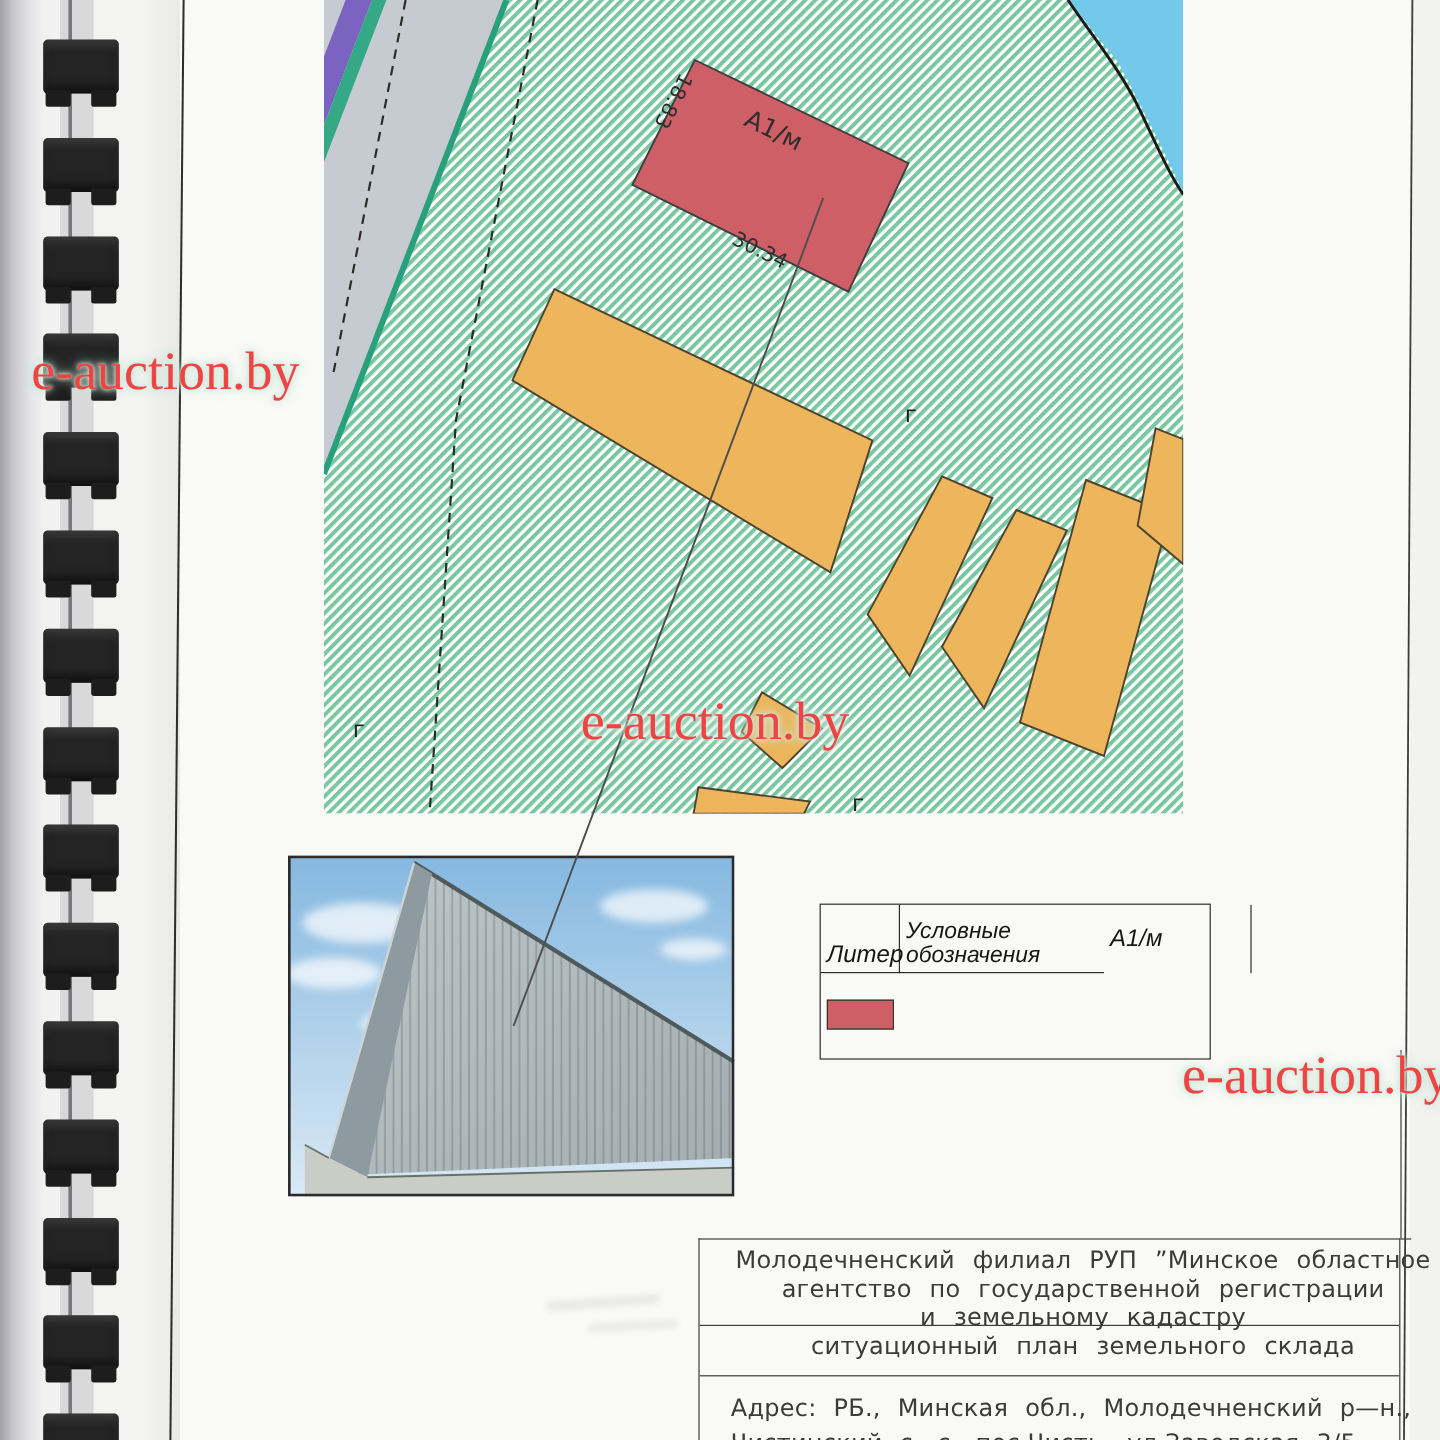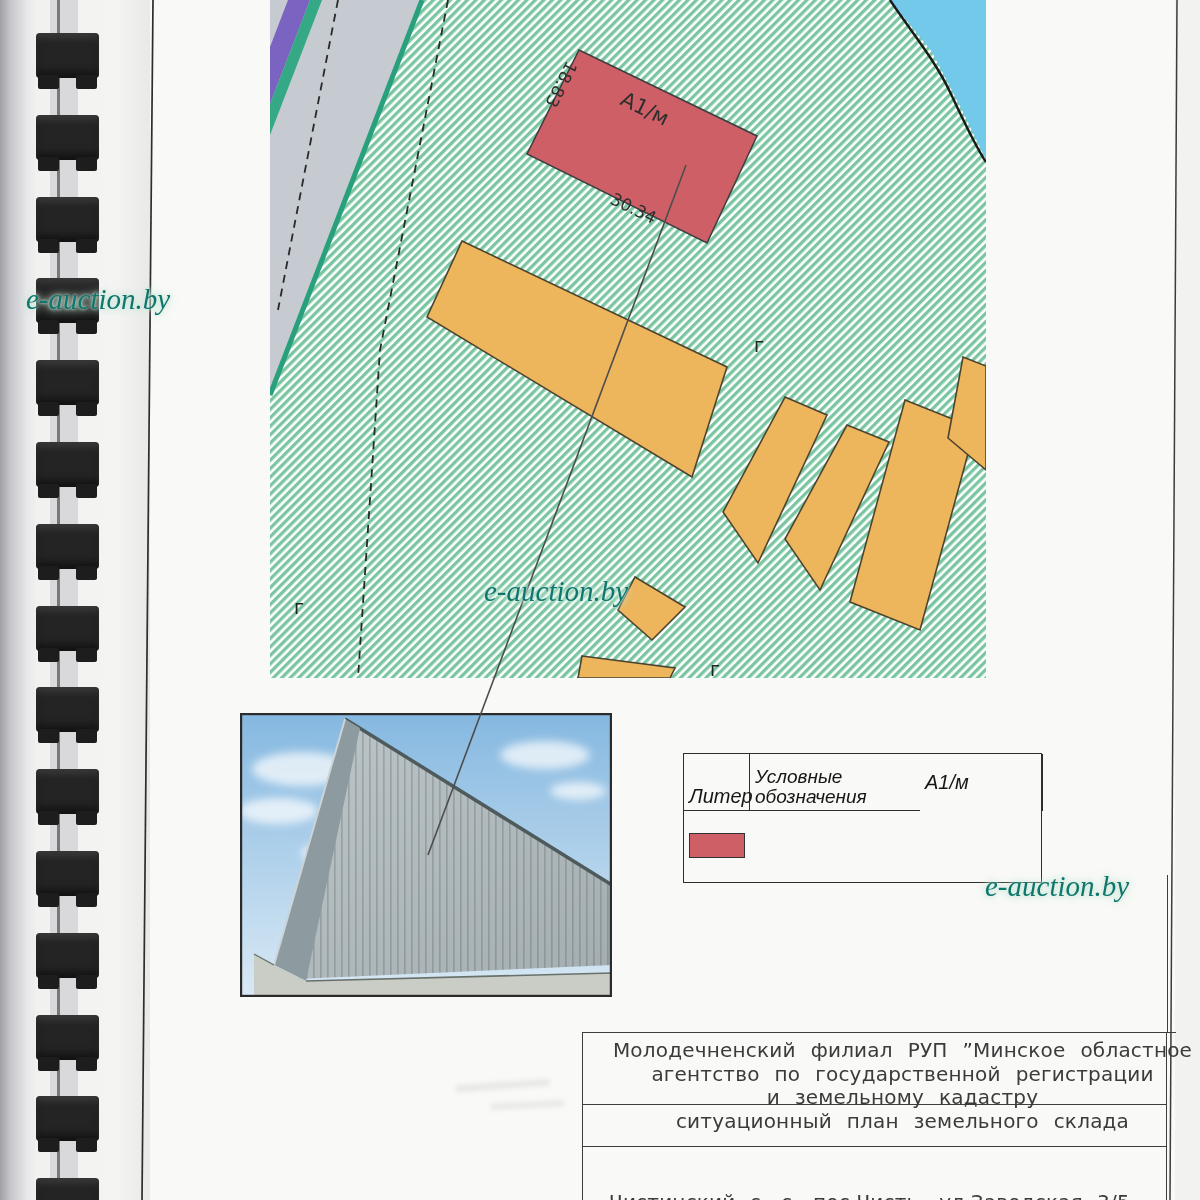--- a/index.html
+++ b/index.html
@@ -19,21 +19,21 @@
   .tooth{position:absolute;left:36px;width:63px;height:45px;background:#242424;border-radius:4px;
     box-shadow:inset 0 5px 7px rgba(255,255,255,.10),inset 0 -6px 8px rgba(0,0,0,.55);}
   .tooth i{position:absolute;bottom:-11px;width:21px;height:14px;background:#1d1d1d;border-radius:2px;display:block;}
   .tooth .tabL{left:2px;}
   .tooth .tabR{right:2px;}
   
   .map-wrap{position:absolute;left:270px;top:0;width:716px;height:678px;}
   
   .photo-wrap{position:absolute;left:240px;top:713px;width:372px;height:284px;}
   
-  .legend{position:absolute;left:683px;top:753px;width:359px;height:130px;
+  .legend{position:absolute;left:683px;top:753px;width:326px;height:130px;
     border:1.6px solid #2e2e2e;box-sizing:border-box;display:grid;
     grid-template-columns:66px 170px 123px;grid-template-rows:57px 69px;
     font-style:italic;color:#161616;background:rgba(255,255,255,.0);}
   .legend .cell{border-right:1.4px solid #2e2e2e;border-bottom:1.4px solid #2e2e2e;
     box-sizing:border-box;display:flex;align-items:flex-end;padding:3px 5px;font-size:20px;line-height:1.05;}
   .legend .cell.last-col{border-right:none;}
   .legend .cell.row2{border-bottom:none;align-items:center;}
   .legend .h3{justify-content:flex-end;text-align:left;font-size:19px;}
   .legend .h2{justify-content:flex-end;}
   .legend .sym{justify-content:center;}
@@ -42,22 +42,22 @@
   .title-block{position:absolute;left:582px;top:1032px;width:585px;height:168px;
     border:1.6px solid #3d3d3d;border-bottom:none;box-sizing:border-box;
     font-family:"DejaVu Sans",sans-serif;color:#3b3b3b;}
   .title-block .divider{position:absolute;left:0;right:0;border-top:1.4px solid #3d3d3d;}
   .tb-line{position:absolute;left:0;width:100%;text-align:center;font-size:20px;
     letter-spacing:.2px;word-spacing:.42em;white-space:nowrap;margin-left:28px;}
   .tb-addr{position:absolute;left:26px;font-size:20px;letter-spacing:.2px;word-spacing:.38em;white-space:nowrap;}
   .tb-ext-line{position:absolute;left:1167px;top:875px;width:0;height:157px;border-left:1.6px solid #3d3d3d;}
   .tb-ext-top{position:absolute;left:1167px;top:1032px;width:9px;height:0;border-top:1.6px solid #3d3d3d;}
   
-  .wm{position:absolute;font-family:"Liberation Serif",serif;font-size:29px;color:#0f766e;
-    text-shadow:0 0 3px #d2ebdd,0 0 6px #cfe9db,0 0 11px #bfe0cf;white-space:nowrap;z-index:6;font-style:italic;}
+  .wm{position:absolute;font-family:"Liberation Serif",serif;font-size:45px;color:#ef4444;
+    text-shadow:0 0 3px #d2ebdd,0 0 6px #cfe9db,0 0 11px #bfe0cf;white-space:nowrap;z-index:6;}
   
   .overlay{position:absolute;left:0;top:0;z-index:5;pointer-events:none;}
   .layer2{z-index:2;}
   .bleed{position:absolute;background:#8a8a8a;opacity:.16;filter:blur(2.5px);border-radius:3px;}
 </style>
 </head>
 <body>
 
 <div class="scan-left-margin"></div>
 <div class="under-page"></div>
@@ -215,20 +215,21 @@
 
 <div class="tb-ext-line layer2"></div>
 <div class="tb-ext-top layer2"></div>
 <div class="title-block layer2">
   <div class="tb-line" style="top:5px">Молодечненский филиал РУП ”Минское областное</div>
   <div class="tb-line" style="top:52px">и земельному кадастру</div>
   <div class="tb-line" style="top:29px">агентство по государственной регистрации</div>
   <div class="divider" style="top:71px"></div>
   <div class="tb-line" style="top:76px">ситуационный план земельного склада</div>
   <div class="divider" style="top:113px"></div>
+  <div class="tb-addr" style="top:128px">Адрес: РБ., Минская обл., Молодечненский р—н.,</div>
   <div class="tb-addr" style="top:157px">Чистинский с—с, пос.Чисть, ул.Заводская 3/5</div>
 </div>
 
 <div class="bleed" style="left:455px;top:1082px;width:95px;height:7px;transform:rotate(-4deg)"></div>
 <div class="bleed" style="left:490px;top:1102px;width:75px;height:6px;transform:rotate(-3deg)"></div>
 
 <svg class="overlay" width="1200" height="1200" viewBox="0 0 1200 1200">
   <line x1="686" y1="165" x2="428" y2="855" stroke="#4d4d4d" stroke-width="1.6"></line>
   <line x1="153" y1="0" x2="142" y2="1200" stroke="#2e2e2e" stroke-width="1.7"></line>
   <line x1="1177" y1="0" x2="1170" y2="1200" stroke="#3c3c3c" stroke-width="1.5"></line>

